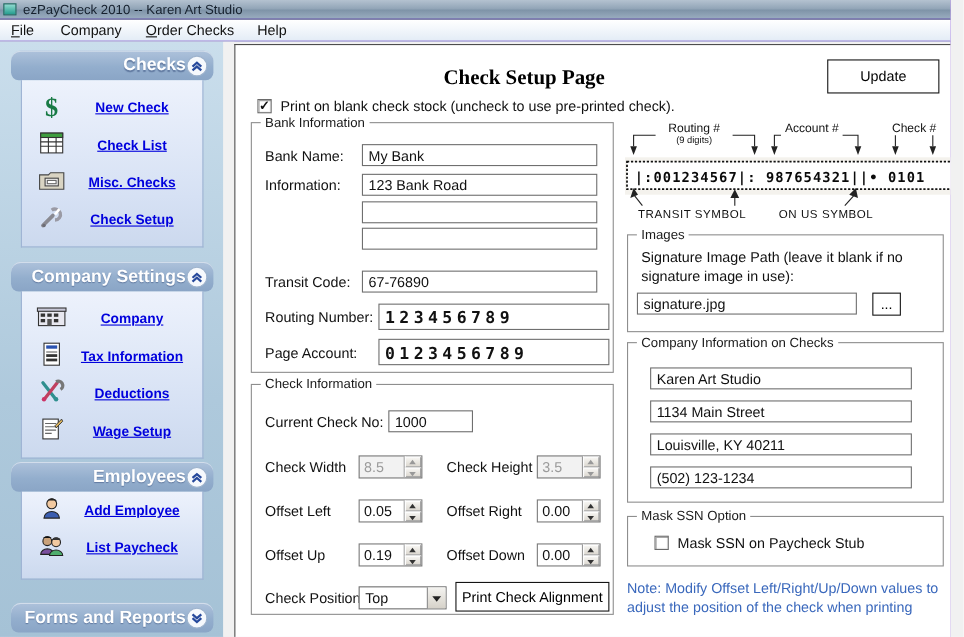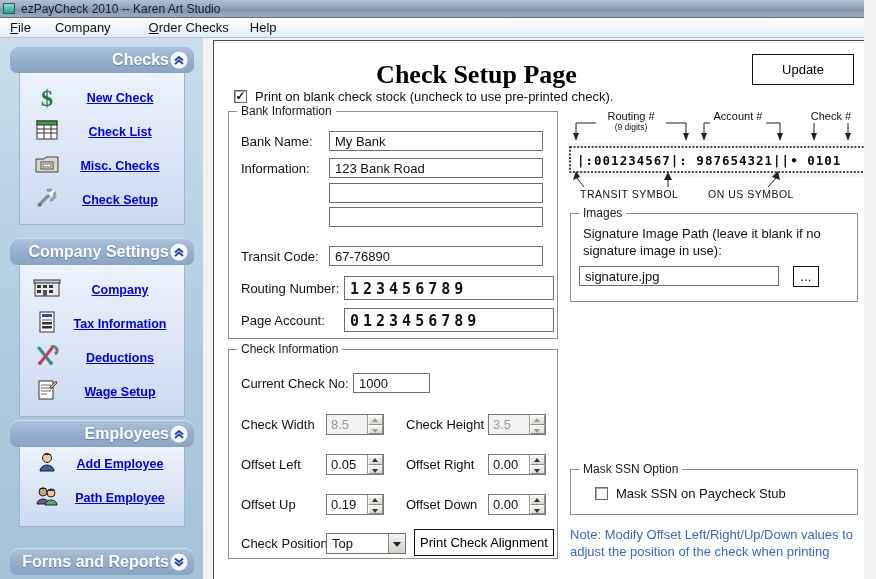--- a/index.html
+++ b/index.html
@@ -15,21 +15,21 @@
     background:linear-gradient(180deg,#8fdcd0,#249c8e); border:1px solid #1d6b60; }
   .title-text { font-size:12px; color:#16212e; }
 
   
   .menubar { position:absolute; left:0; top:18px; width:876px; height:20px;
     background:linear-gradient(180deg,#ffffff,#e3ecf6); border-bottom:1px solid #b9c6d6;
     display:flex; align-items:center; }
   .menu-item { display:inline-block; font-size:13px; color:#111; padding:2px 6px; cursor:default; }
   .menu-item.m1 { margin-left:4px; }
   .menu-item.m2 { margin-left:12px; }
-  .menu-item.m3 { margin-left:26px; }
+  .menu-item.m3 { margin-left:10px; }
   .menu-item.m4 { margin-left:9px; }
   .u-first::first-letter { text-decoration:underline; }
 
   
   .content { position:absolute; left:0; top:38px; width:876px; height:541px; background:#f1f1f1; }
   .sidebar { position:absolute; left:0; top:0; width:203px; height:541px;
     background:linear-gradient(180deg,#cadeec 0%,#aec9dc 60%,#a5c2d6 100%);
     padding:8px 0 0 10px; overflow:hidden; }
   .strip { position:absolute; left:203px; top:0; width:10px; height:541px; background:#f1f1f1; }
   .main { position:absolute; left:213px; top:2px; width:663px; height:539px; background:#ffffff;
@@ -50,21 +50,21 @@
   .panel-2 { height:80px; padding:0 0; }
   .mb13 { margin-bottom:13px; } .mb3 { margin-bottom:3px; } .mb21 { margin-bottom:21px; }
   .nav-item { height:34px; display:flex; align-items:center; padding-left:10px; }
   .nav-icon { width:34px; text-align:center; flex:none; }
   .nav-link { flex:1; text-align:center; color:#0000dd; font-weight:bold; font-size:12.5px;
     text-decoration:underline; cursor:pointer; padding-right:8px; }
   .dollar-glyph { font-family:"Liberation Serif", serif; font-size:24px; font-weight:bold; color:#187a45; }
 
   
   .page-title { position:absolute; left:140px; top:19px; width:245px; text-align:center;
-    font-family:"Liberation Serif", serif; font-weight:bold; font-size:26px; color:#000; }
+    font-family:"Liberation Serif", serif; font-weight:bold; font-size:19px; color:#000; }
   .btn { position:absolute; background:#fff; border:1px solid #141414; color:#000;
     font-size:13px; display:flex; align-items:center; justify-content:center; cursor:pointer;
     font-family:"Liberation Sans", sans-serif; }
   .update-btn { left:538px; top:13px; width:102px; height:31px; }
   .cbrow { position:absolute; display:flex; align-items:center; }
   .cb { width:13px; height:13px; background:#fff; border:1px solid #6a6a6a;
     box-shadow:inset 1px 1px 0 #a8a8a8, inset -1px -1px 0 #f4f4f4;
     font-size:12px; line-height:11px; font-weight:bold; text-align:center; color:#111; cursor:pointer; flex:none; }
   .cbrow .cblabel { margin-left:8px; font-size:13px; color:#111; }
   .blank-stock-row { left:20px; top:48px; }
@@ -277,21 +277,21 @@
             <span class="nav-icon">
               <svg width="24" height="22" viewBox="0 0 24 22">
                   <circle cx="8" cy="7" r="4" fill="#caa27a" stroke="#222"></circle>
                   <path d="M4 4 a5 4 0 0 1 8 0 Z" fill="#111"></path>
                   <path d="M2 19 a6 5 0 0 1 12 0 Z" fill="#7a4f9e" stroke="#222"></path>
                   <circle cx="16" cy="8" r="4" fill="#f2c9a0" stroke="#222"></circle>
                   <path d="M12 6 a5 4 0 0 1 8 -1 L19 6 Z" fill="#333"></path>
                   <path d="M10 20 a6 5 0 0 1 12 0 Z" fill="#4fae6e" stroke="#222"></path>
                 </svg>
             </span>
-            <a class="nav-link">Path Employee</a>
+            <a class="nav-link">List Paycheck</a>
           </div>
         </div>
       </div>
 
       <div class="section">
         <div class="sec-header">
           <span class="sec-title">Forms and Reports</span>
           <span class="chev">
             <svg width="20" height="20" viewBox="0 0 20 20">
                 <circle cx="10" cy="10" r="9" fill="#f6f9fd" stroke="#9db2cc"></circle>
@@ -427,20 +427,27 @@
         </svg>
       </div>
 
       <div class="groupbox" style="left:356px; top:172px; width:288px; height:89px;">
         <span class="legend">Images</span>
         <div class="imgpath-label">Signature Image Path (leave it blank if no signature image in use):</div>
         <input class="tbox" style="left: 8px; top: 52px; width: 200px;" value="signature.jpg">
         <div class="btn" style="left:222px; top:52px; width:26px; height:21px;">...</div>
       </div>
 
+      <div class="groupbox" style="left:356px; top:270px; width:288px; height:146px;">
+        <span class="legend">Company Information on Checks</span>
+        <input class="tbox" style="left: 20px; top: 22px; width: 238px;" value="Karen Art Studio">
+        <input class="tbox" style="left: 20px; top: 52px; width: 238px;" value="1134 Main Street">
+        <input class="tbox" style="left: 20px; top: 82px; width: 238px;" value="Louisville, KY 40211">
+        <input class="tbox" style="left: 20px; top: 112px; width: 238px;" value="(502) 123-1234">
+      </div>
 
       <div class="groupbox" style="left:356px; top:428px; width:288px; height:46px;">
         <span class="legend">Mask SSN Option</span>
         <div class="cbrow" style="left:24px; top:16px;">
           <span class="cb"></span>
           <span class="cblabel">Mask SSN on Paycheck Stub</span>
         </div>
       </div>
 
       <div class="note">Note: Modify Offset Left/Right/Up/Down values to adjust the position of  the check when printing</div>

